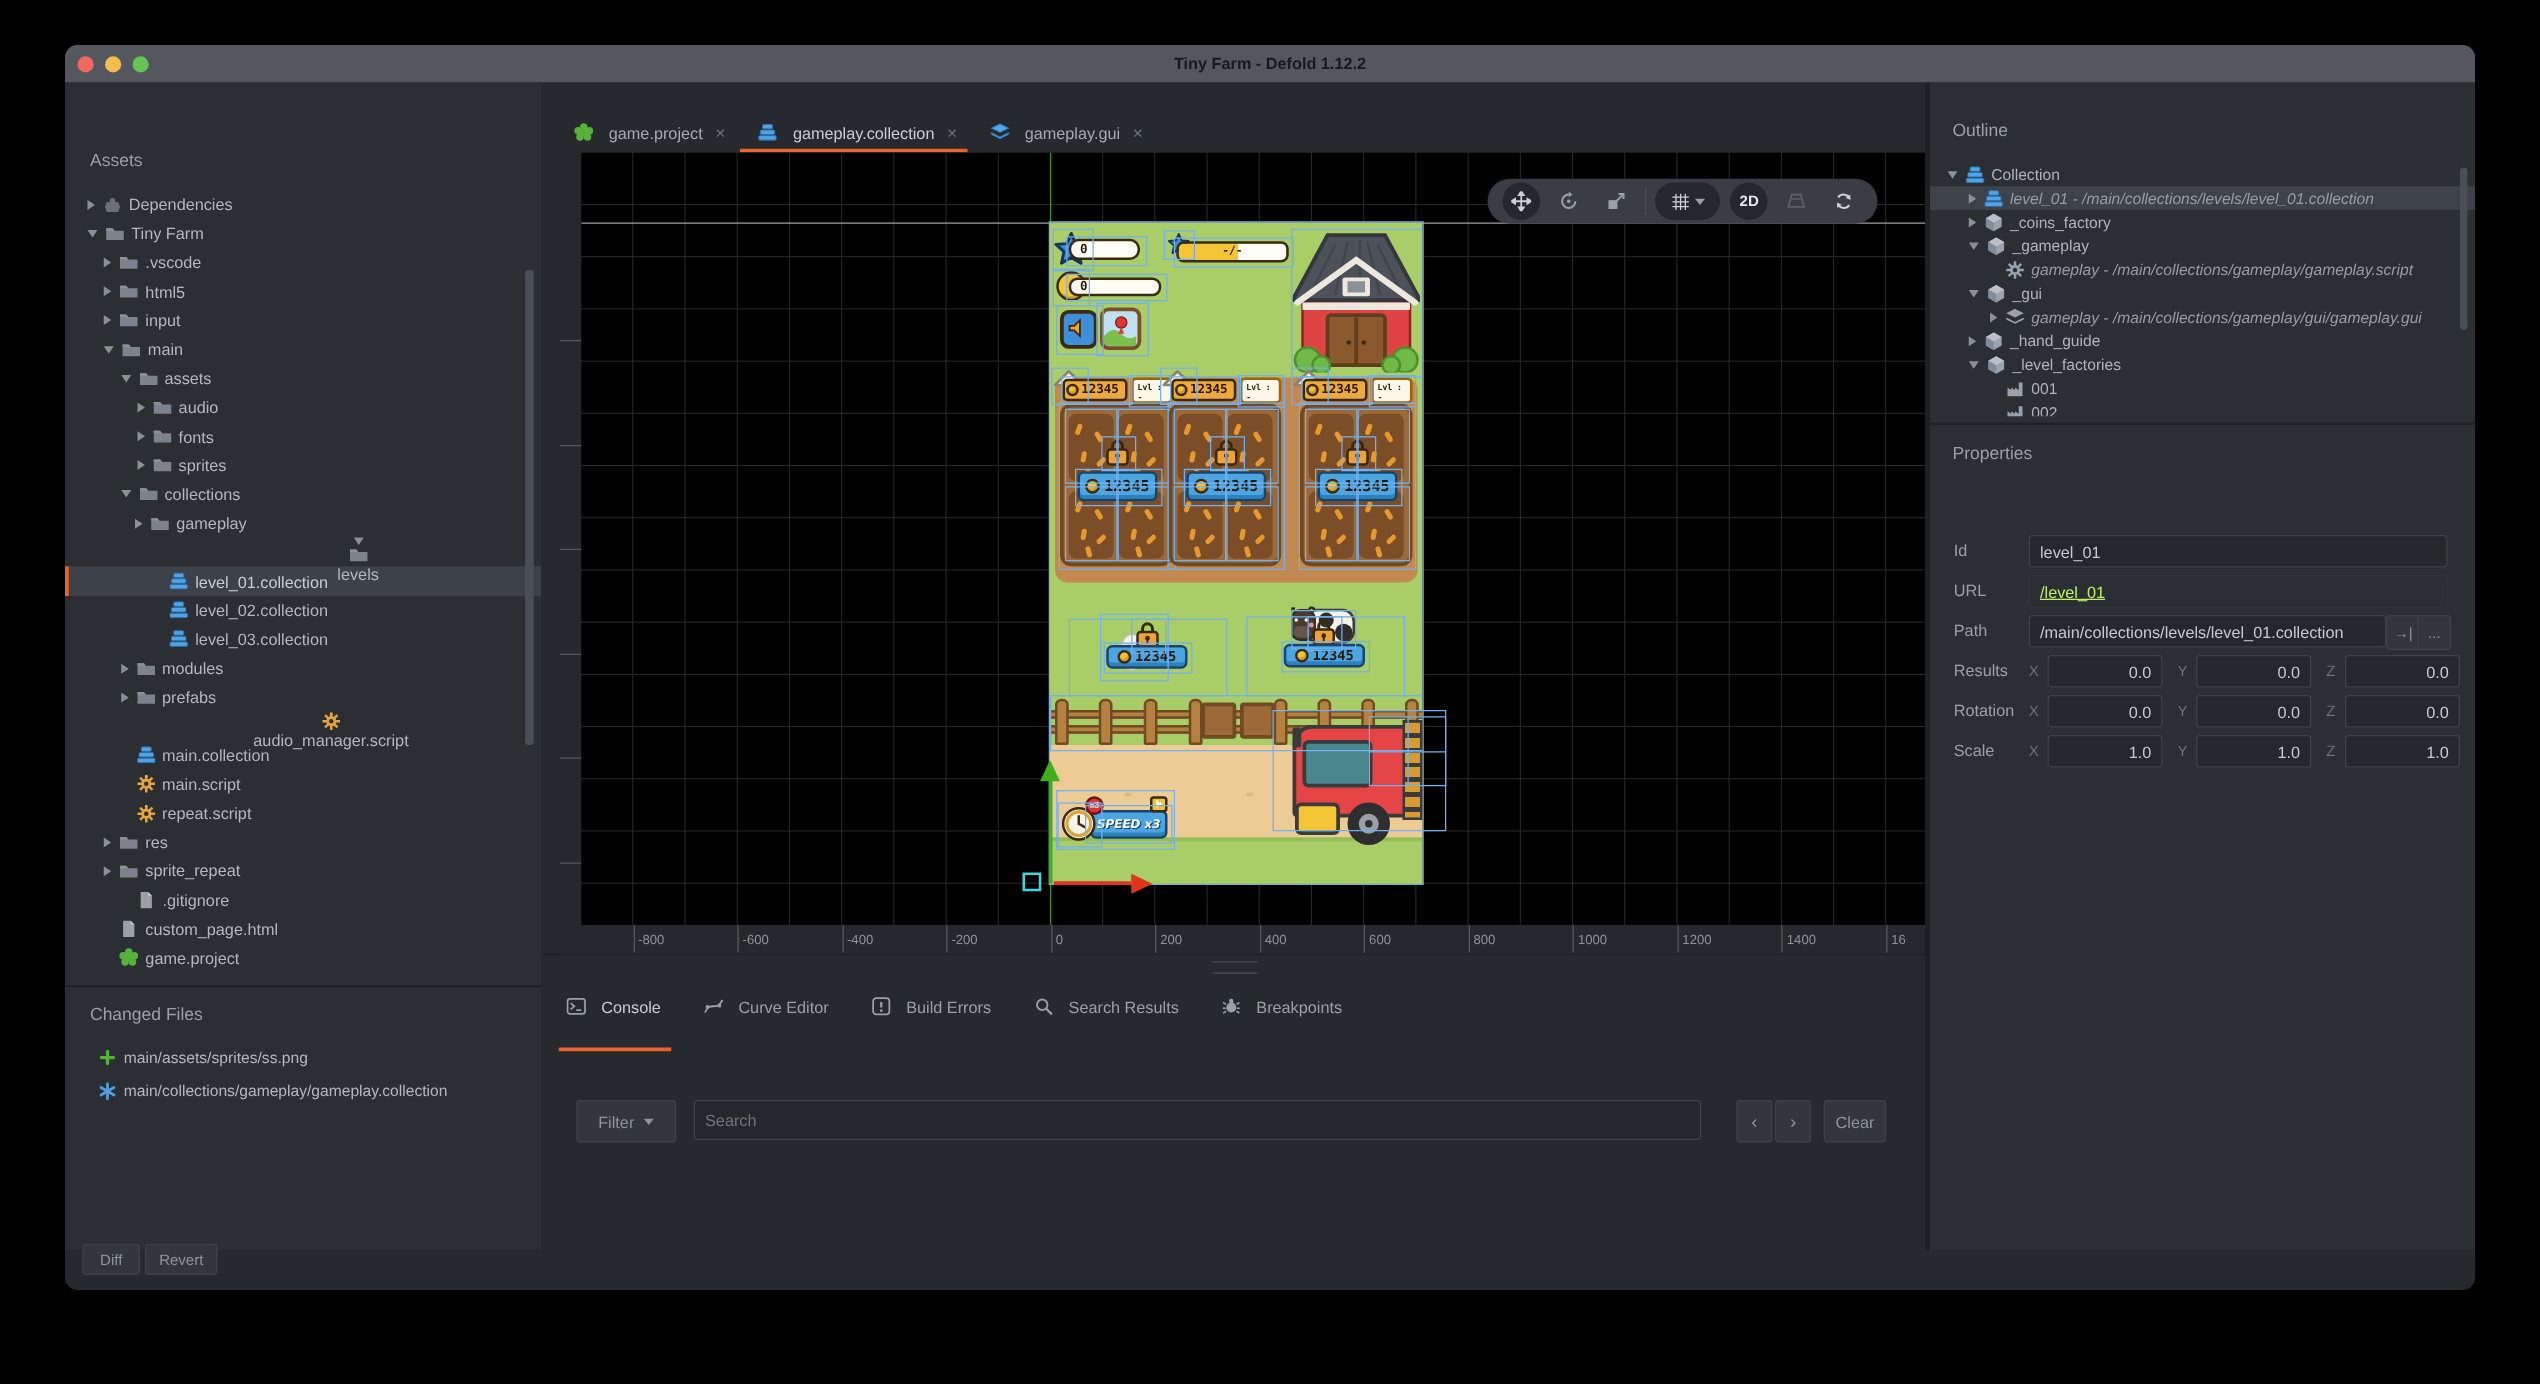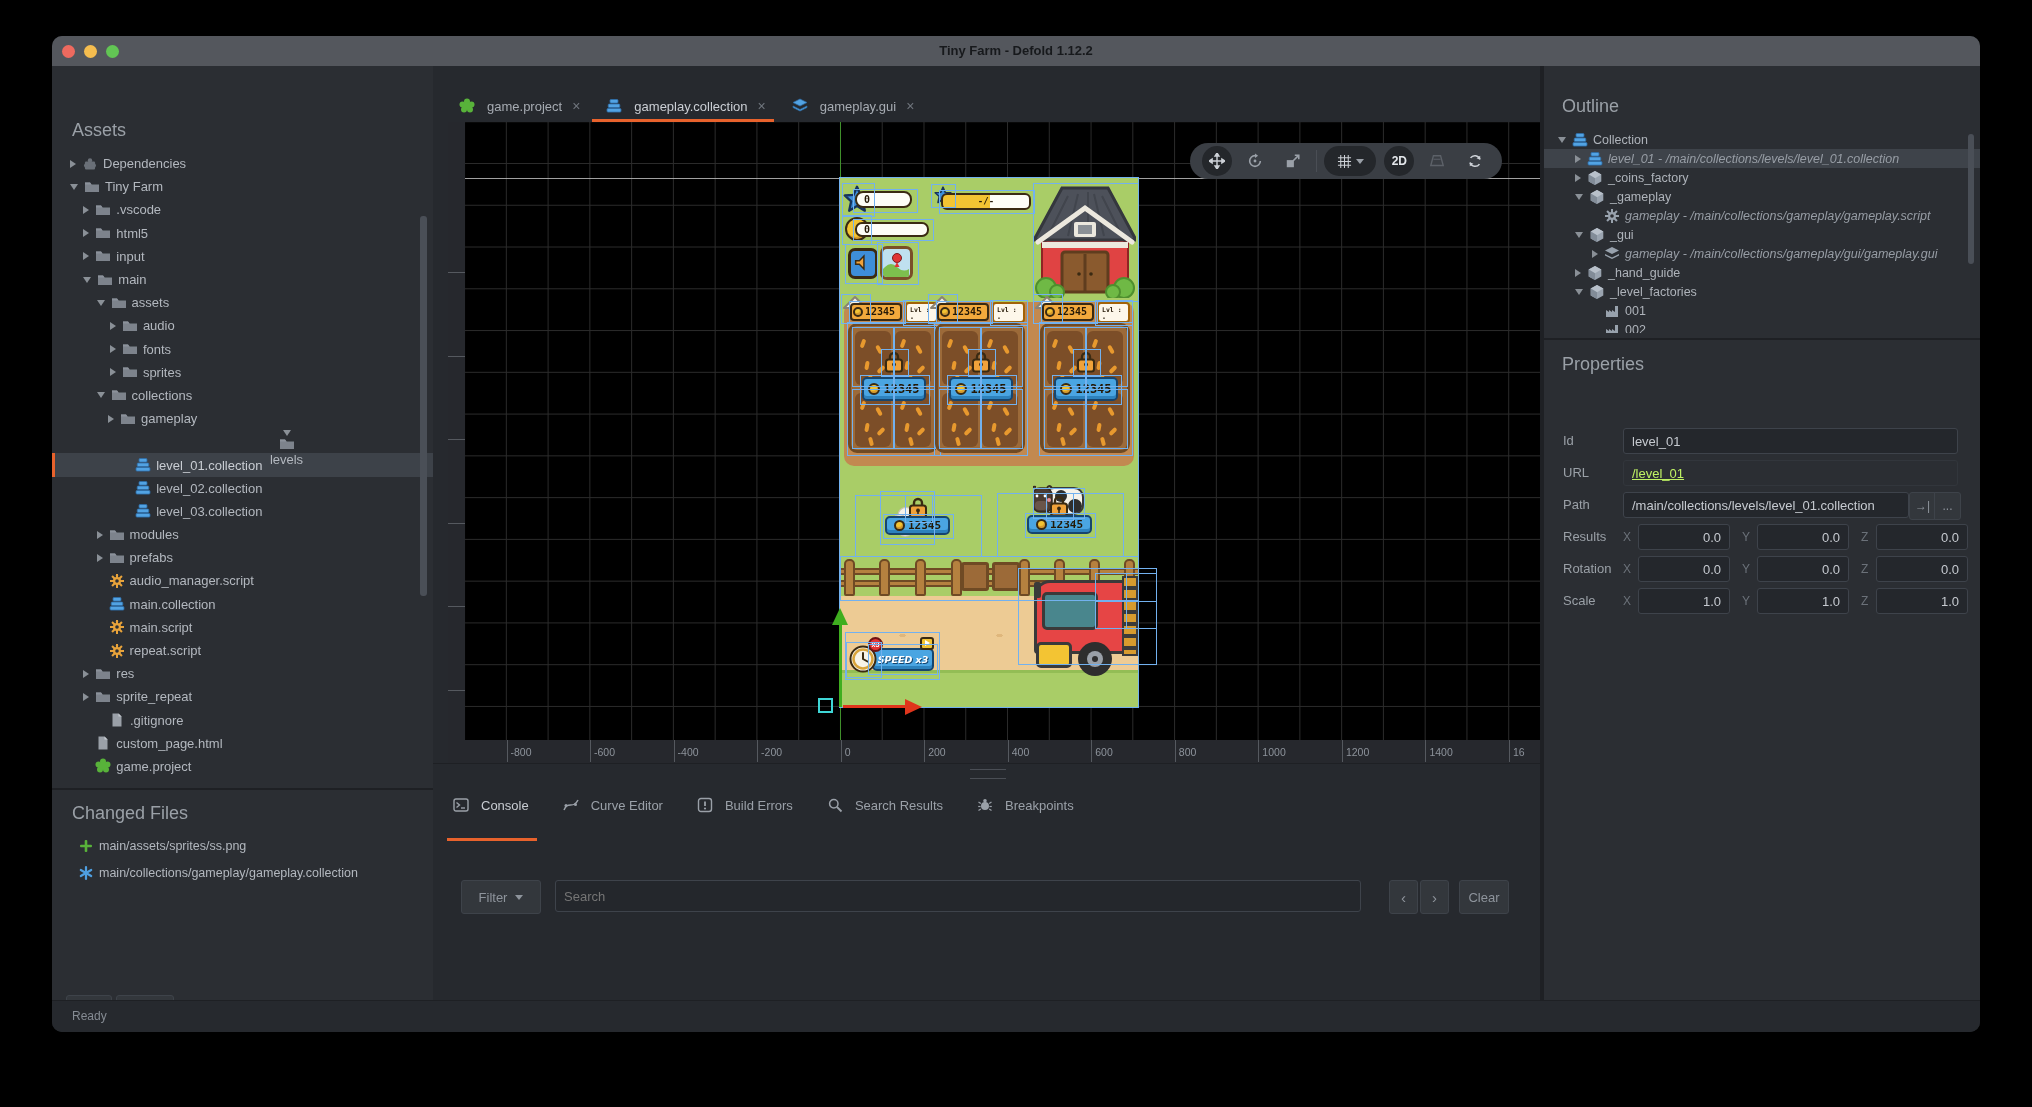--- a/index.html
+++ b/index.html
@@ -5,21 +5,21 @@
   html,body{margin:0;padding:0;background:#000;}
   .page{position:relative;width:2032px;height:1107px;background:#000;overflow:hidden;
         font-family:"Liberation Sans",sans-serif;-webkit-font-smoothing:antialiased;}
   .abs{position:absolute;}
   .win{position:absolute;left:52px;top:36px;width:1928px;height:996px;background:#26292e;
        border-radius:10px;overflow:hidden;}
   .titlebar{position:absolute;left:0;top:0;width:100%;height:30px;background:#54575d;}
   .light{position:absolute;top:9px;width:13px;height:13px;border-radius:50%;}
   .title{position:absolute;top:7px;width:100%;text-align:center;font-size:13px;font-weight:bold;color:#17191c;}
   .panel{background:#2b2e33;}
-  .hdr{font-size:18px;color:#9aa0a7;}
+  .hdr{font-size:14px;color:#9aa0a7;}
   .treerow{display:flex;align-items:center;height:23.2px;color:#b3b8bf;font-size:13px;white-space:nowrap;cursor:default;}
   .treerow.sel{background:#3d4249;box-shadow:inset 3px 0 0 #e8622c;color:#c9cdd3;}
   .orow{display:flex;align-items:center;height:19px;color:#aeb3ba;font-size:12.5px;white-space:nowrap;}
   .orow.sel{background:#3e434a;color:#c9cdd3;}
   .orow.it span.lbl{font-style:italic;color:#979da5;}
   .tri-r{width:0;height:0;border-left:6px solid #8a9097;border-top:4.5px solid transparent;border-bottom:4.5px solid transparent;}
   .tri-d{width:0;height:0;border-top:6px solid #8a9097;border-left:4.5px solid transparent;border-right:4.5px solid transparent;}
   .tri-ph{width:6px;height:6px;}
   .ticon{width:16px;height:16px;margin:0 5px 0 6px;flex:0 0 auto;}
   .ticon svg{display:block;width:16px;height:16px;}
@@ -258,21 +258,21 @@
           <div class="treerow" style="padding-left: 44.6px;">
             <span class="tri-r"></span>
             <span class="ticon">
               <svg viewBox="0 0 16 16">
                 <path d="M1 3.5h5l1.6 2H15v7.5H1z" fill="#7d838c"></path>
                 <path d="M1 3.5h5l1.6 2H1z" fill="#8c929b"></path>
               </svg>
             </span>
             <span class="lbl">prefabs</span>
           </div>
-          <div class="treerow" style="padding-left: 44.6px;">
+          <div class="treerow" style="padding-left: 44.6px; flex-direction: column;">
             <span class="tri-ph"></span>
             <span class="ticon">
               <svg viewBox="0 0 16 16">
                 <g fill="#e8a33b">
                   <rect x="7" y="1" width="2" height="14"></rect>
                   <rect x="1" y="7" width="14" height="2"></rect>
                   <rect x="3" y="3" width="2" height="2" transform="rotate(45 8 8)"></rect>
                   <g transform="rotate(45 8 8)">
                     <rect x="7" y="1" width="2" height="14"></rect>
                     <rect x="1" y="7" width="14" height="2"></rect>
@@ -1216,18 +1216,15 @@
           <div class="abs plabel" style="left: 19px; top: 527px;">Scale</div>
           <div class="abs axis" style="left: 79px; top: 528px;">X</div>
           <div class="abs inp num" style="left: 94px; top: 522px; width: 92px; height: 26px; position: absolute;">1.0</div>
           <div class="abs axis" style="left: 198px; top: 528px;">Y</div>
           <div class="abs inp num" style="left: 213px; top: 522px; width: 92px; height: 26px; position: absolute;">1.0</div>
           <div class="abs axis" style="left: 317px; top: 528px;">Z</div>
           <div class="abs inp num" style="left: 332px; top: 522px; width: 92px; height: 26px; position: absolute;">1.0</div>
         </div>
   </div>
 
-  <div class="abs" style="left:0;top:964px;width:1928px;height:32px;background:#26292e;border-top:1px solid #1e2024;">
-    <span class="abs" style="left:20px;top:8px;font-size:12px;color:#858b93;">Ready</span>
-  </div>
 
  </div>
 </div>
 
 </body></html>

